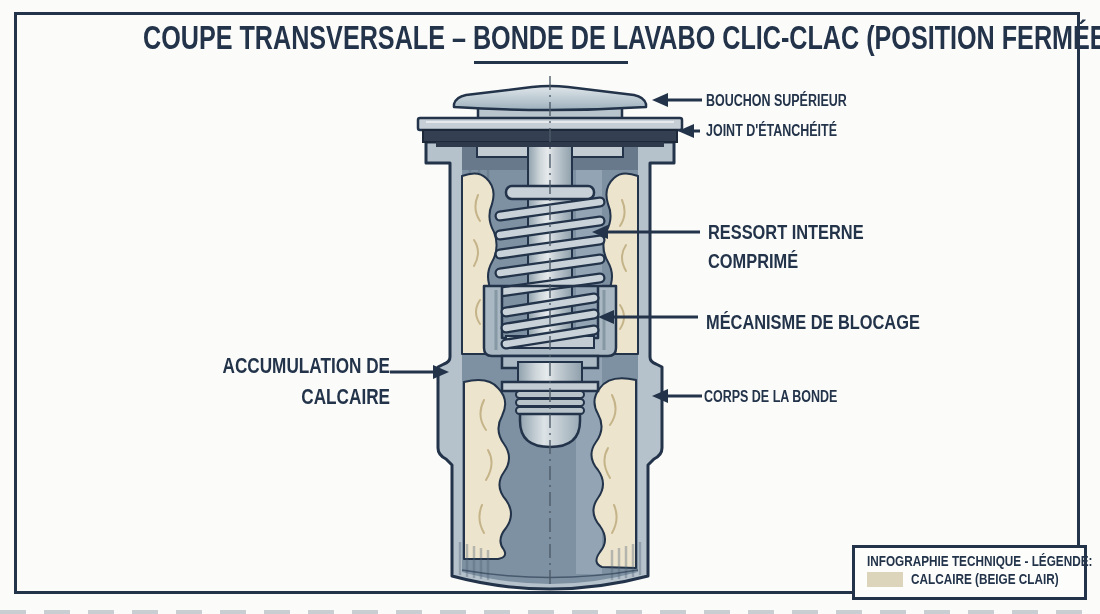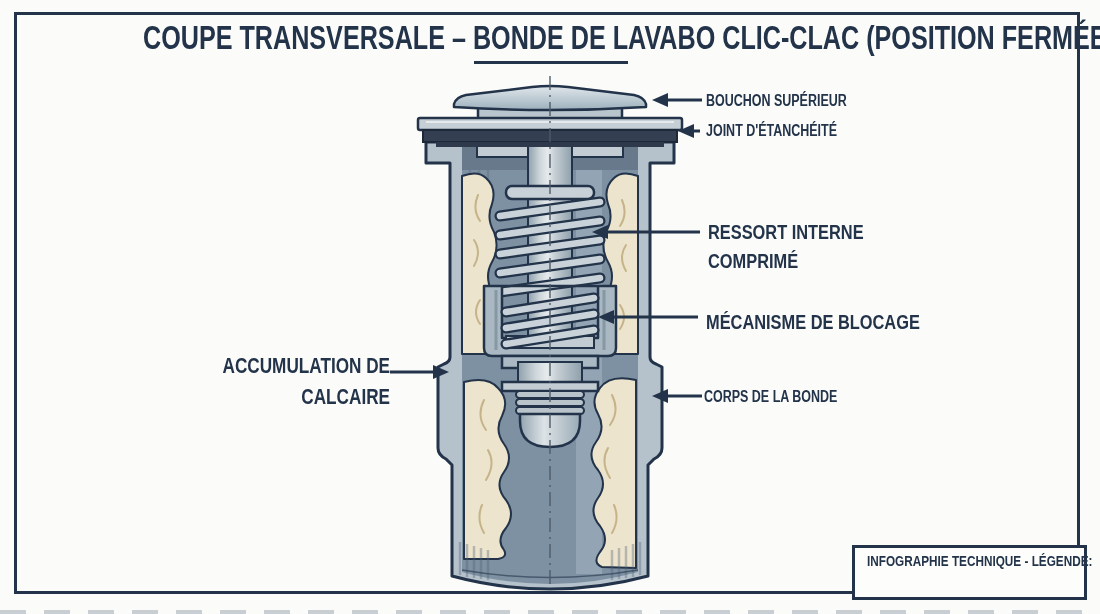--- a/index.html
+++ b/index.html
@@ -229,15 +229,19 @@
 </div>
 <div class="lbl lbl-lg" style="left:706px;top:307px;">MÉCANISME DE BLOCAGE</div>
 <div class="lbl lbl-sm" style="left:704px;top:389px;">CORPS DE LA BONDE</div>
 <div class="lbl lbl-right" style="left:140px;top:350px;width:250px;">
   <span style="display:block">ACCUMULATION DE</span>
   <span style="display:block">CALCAIRE</span>
 </div>
 
 <div class="legend">
   <div class="legend-title">INFOGRAPHIE TECHNIQUE - LÉGENDE:</div>
+  <div class="legend-row">
+    <div class="legend-swatch"></div>
+    <div class="legend-item">CALCAIRE (BEIGE CLAIR)</div>
+  </div>
 </div>
 
 <div class="bottom-strip"></div>
 
 </body></html>

